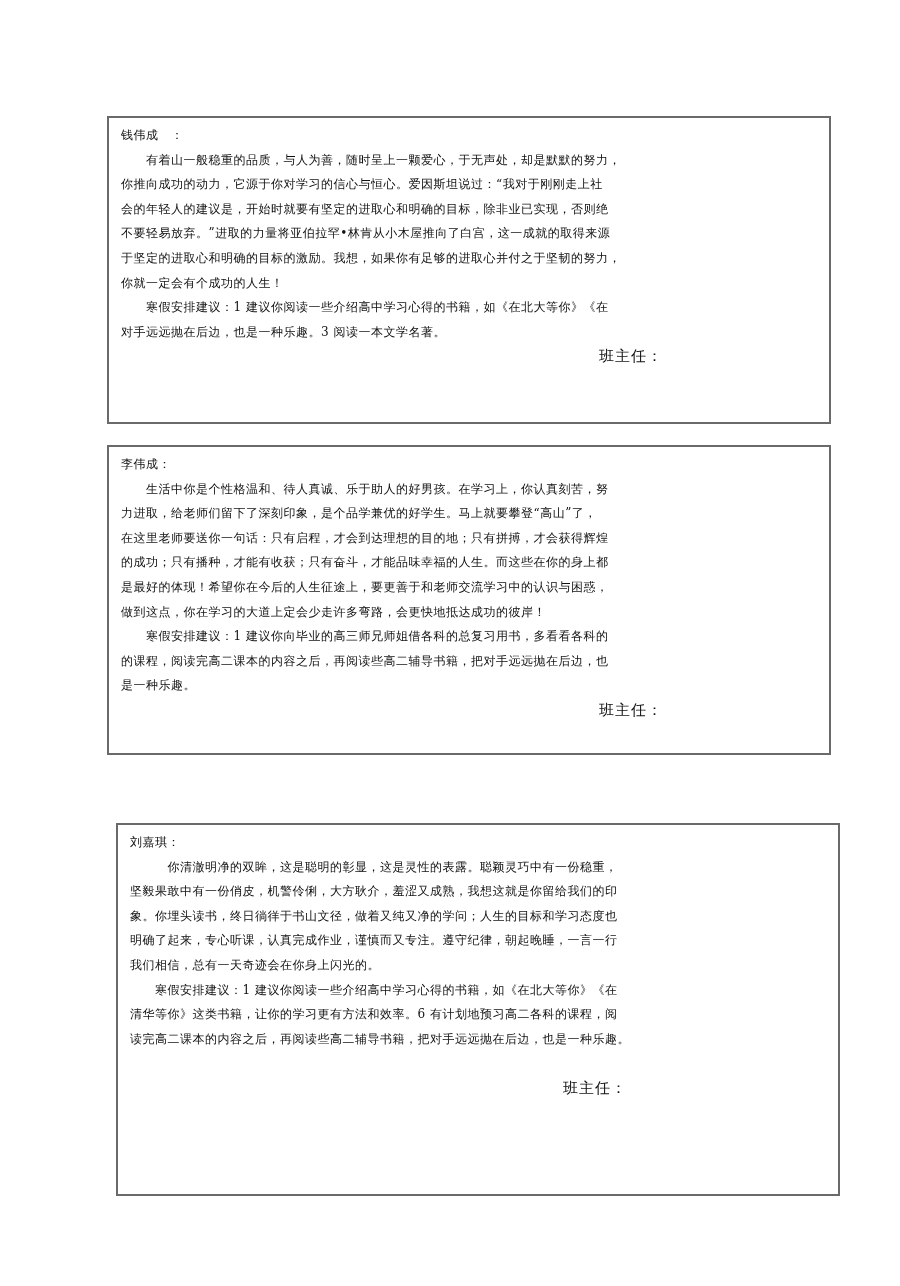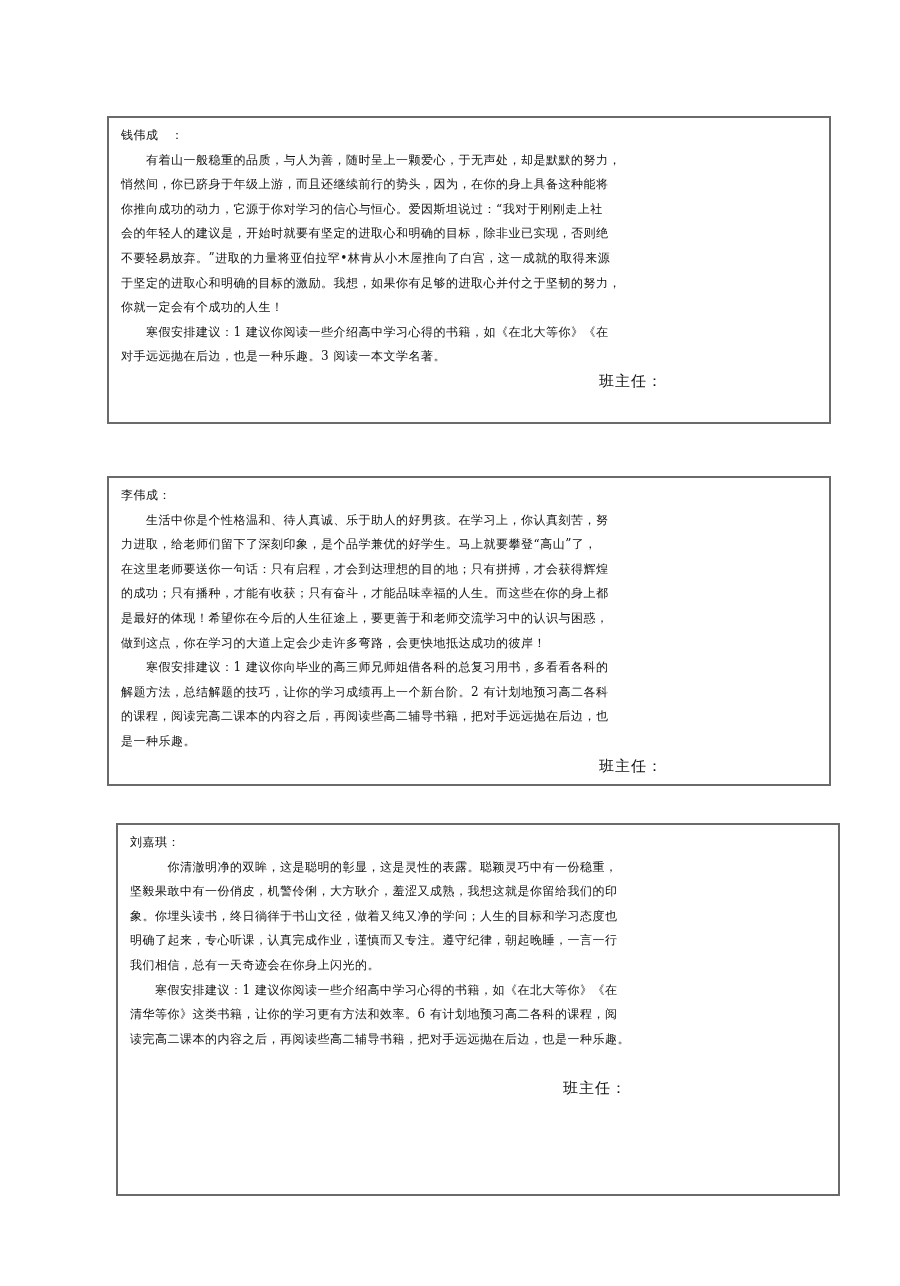--- a/index.html
+++ b/index.html
@@ -23,21 +23,21 @@
     position: absolute;
     left: 107px;
     width: 724px;
     box-sizing: border-box;
     border: 2px solid #6a6a6a;
     padding: 5px 6px 0 12px;
     background: #ffffff;
     overflow: hidden;
   }
   .box-1 { top: 116px; height: 308px; }
-  .box-2 { top: 476px; height: 310px; }
+  .box-2 { top: 445px; height: 310px; }
   .box-3 { top: 823px; height: 373px; margin-left: 9px; }
   .name, .line {
     font-size: 12px;
     line-height: 24.6px;
     white-space: pre;
     letter-spacing: 0.5px;
   }
   .line:empty::before { content: "\00a0"; }
   .signature {
     font-size: 15px;
@@ -51,21 +51,20 @@
 </style>
 </head>
 <body>
 
 <div class="page">
 
   <section class="box box-1">
     <div class="name">钱伟成　：</div>
     <div class="body">
         <div class="line">　　有着山一般稳重的品质，与人为善，随时呈上一颗爱心，于无声处，却是默默的努力，</div>
-        <div class="line">悄然间，你已跻身于年级上游，而且还继续前行的势头，因为，在你的身上具备这种能将</div>
         <div class="line">你推向成功的动力，它源于你对学习的信心与恒心。爱因斯坦说过：“我对于刚刚走上社</div>
         <div class="line">会的年轻人的建议是，开始时就要有坚定的进取心和明确的目标，除非业已实现，否则绝</div>
         <div class="line">不要轻易放弃。”进取的力量将亚伯拉罕•林肯从小木屋推向了白宫，这一成就的取得来源</div>
         <div class="line">于坚定的进取心和明确的目标的激励。我想，如果你有足够的进取心并付之于坚韧的努力，</div>
         <div class="line">你就一定会有个成功的人生！</div>
         <div class="line">　　寒假安排建议：1 建议你阅读一些介绍高中学习心得的书籍，如《在北大等你》《在</div>
         <div class="line">对手远远抛在后边，也是一种乐趣。3 阅读一本文学名著。</div>
       </div>
     <div class="signature">班主任：</div>
   </section>
@@ -73,21 +72,20 @@
   <section class="box box-2">
     <div class="name">李伟成：</div>
     <div class="body">
         <div class="line">　　生活中你是个性格温和、待人真诚、乐于助人的好男孩。在学习上，你认真刻苦，努</div>
         <div class="line">力进取，给老师们留下了深刻印象，是个品学兼优的好学生。马上就要攀登“高山”了，</div>
         <div class="line">在这里老师要送你一句话：只有启程，才会到达理想的目的地；只有拼搏，才会获得辉煌</div>
         <div class="line">的成功；只有播种，才能有收获；只有奋斗，才能品味幸福的人生。而这些在你的身上都</div>
         <div class="line">是最好的体现！希望你在今后的人生征途上，要更善于和老师交流学习中的认识与困惑，</div>
         <div class="line">做到这点，你在学习的大道上定会少走许多弯路，会更快地抵达成功的彼岸！</div>
         <div class="line">　　寒假安排建议：1 建议你向毕业的高三师兄师姐借各科的总复习用书，多看看各科的</div>
-        <div class="line">解题方法，总结解题的技巧，让你的学习成绩再上一个新台阶。2 有计划地预习高二各科</div>
         <div class="line">的课程，阅读完高二课本的内容之后，再阅读些高二辅导书籍，把对手远远抛在后边，也</div>
         <div class="line">是一种乐趣。</div>
       </div>
     <div class="signature">班主任：</div>
   </section>
 
   <section class="box box-3">
     <div class="name">刘嘉琪：</div>
     <div class="body">
         <div class="line">　　　你清澈明净的双眸，这是聪明的彰显，这是灵性的表露。聪颖灵巧中有一份稳重，</div>

